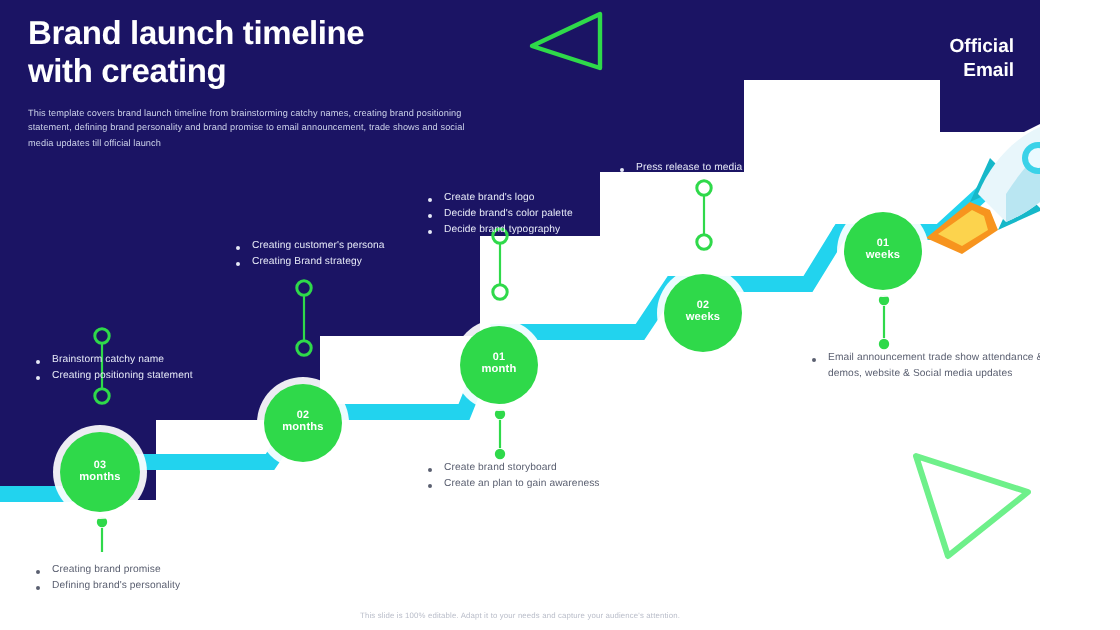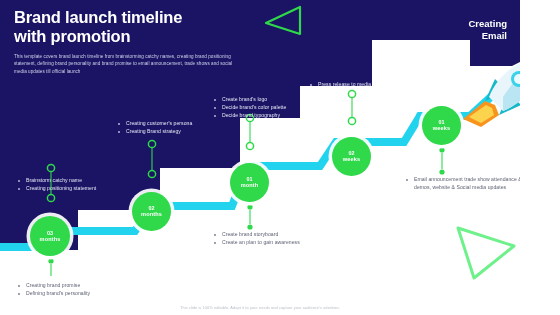--- a/index.html
+++ b/index.html
@@ -95,27 +95,27 @@
       <path d="M0,247 L42,247 L58,231 L135,231 L152,206 L232,206
                L248,166 L320,166 L336,142 L404,142 L420,116 L470,116" fill="none" stroke="#22d3ee" stroke-width="8" stroke-linejoin="miter" stroke-linecap="butt"></path>
 
       <path d="M420,116 L470,116 L505,84" fill="none" stroke="#22d3ee" stroke-width="8" stroke-linejoin="round" stroke-linecap="round"></path>
     </g>
   </svg>
 
   <div class="header">
     <h1 class="title">
       <span>Brand launch timeline</span><br>
-      <span>with promotion</span>
+      <span>with creating</span>
     </h1>
     <p class="subtitle">This template covers brand launch timeline from brainstorming catchy names, creating brand positioning statement, defining brand personality and brand promise to email announcement, trade shows and social media updates till official launch</p>
   </div>
 
   <div class="official">
-    <span>Creating</span><br>
+    <span>Official</span><br>
     <span>Email</span>
   </div>
 
   <svg class="tri tri-top" width="42" height="34" viewBox="0 0 42 34">
     <polygon points="38,3 38,30 4,19" fill="none" stroke="#2fd94a" stroke-width="2.2" stroke-linejoin="round"></polygon>
   </svg>
 
   <svg class="tri tri-bottom" width="68" height="62" viewBox="0 0 68 62">
     <polygon points="6,6 62,24 22,56" fill="none" stroke="#6ef08a" stroke-width="3" stroke-linejoin="round"></polygon>
   </svg>

